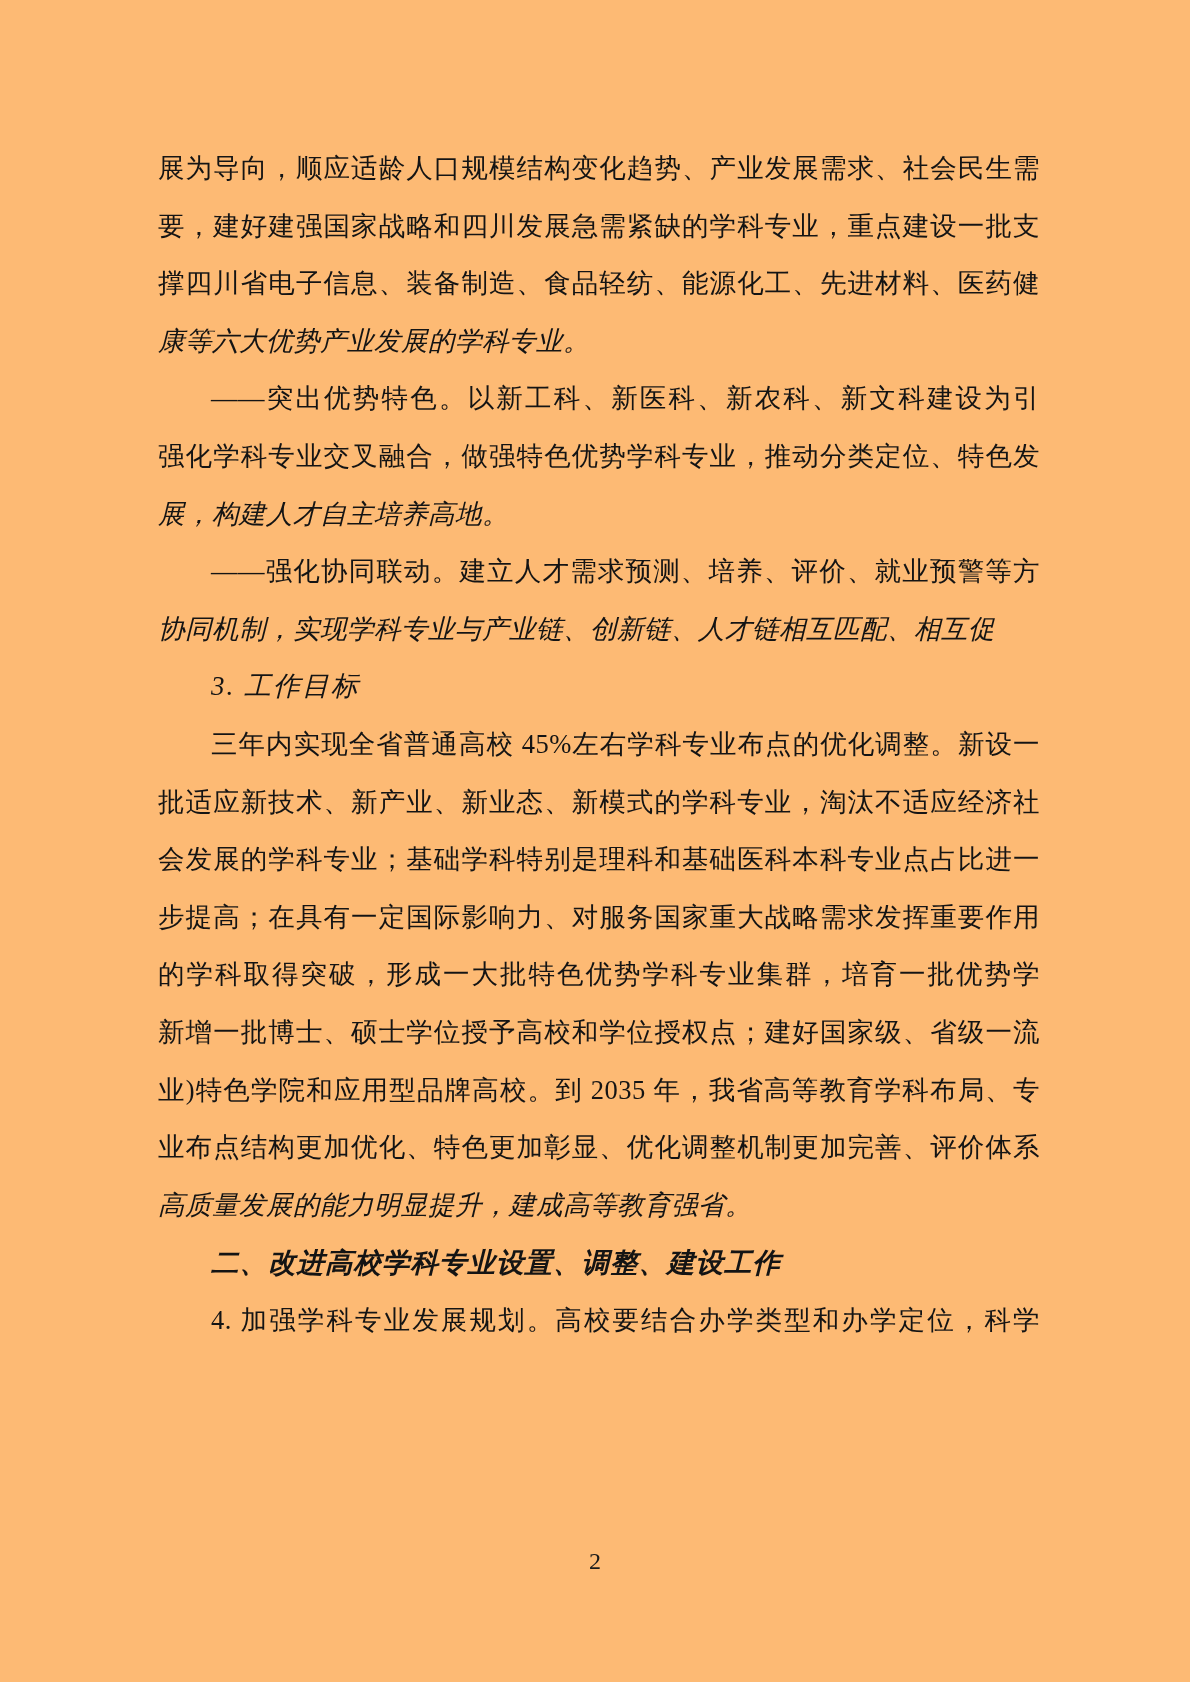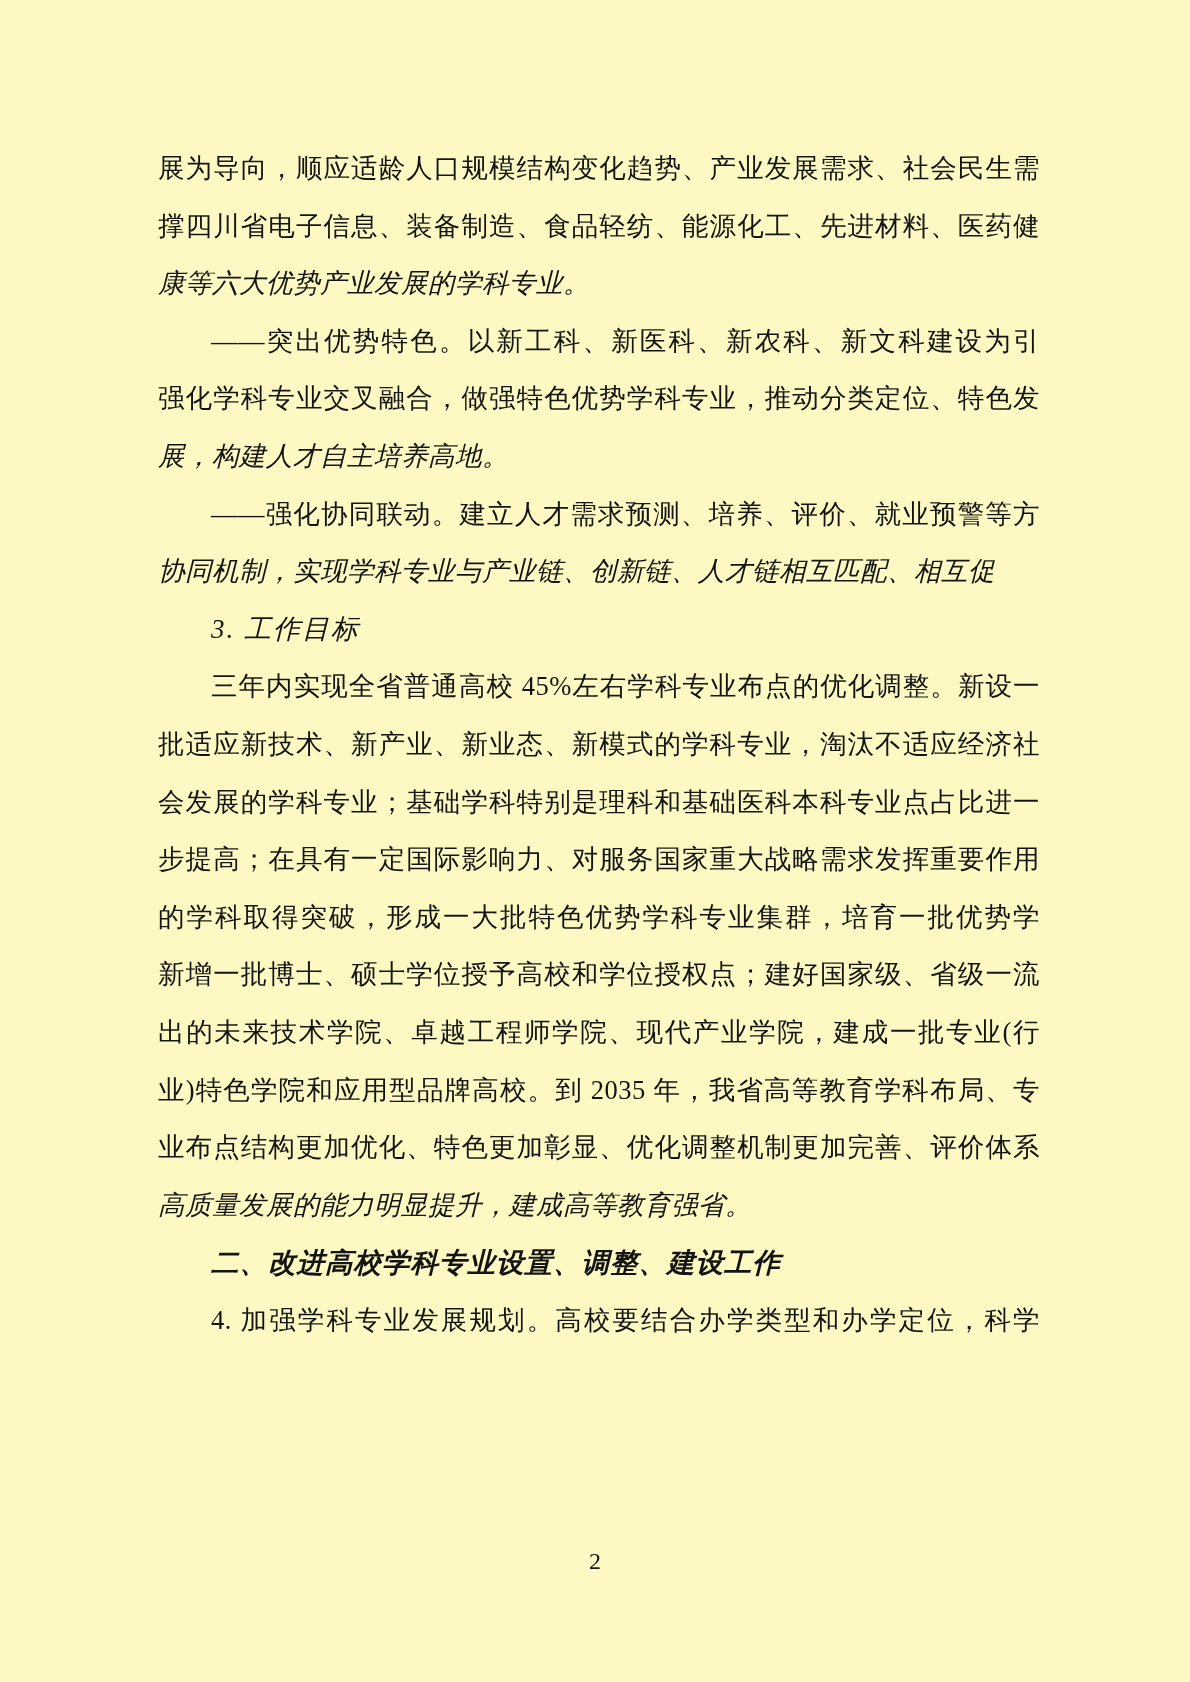--- a/index.html
+++ b/index.html
@@ -1,21 +1,21 @@
 <!DOCTYPE html>
 <html><head>
 <meta charset="utf-8">
 <style>
   html, body { margin: 0; padding: 0; }
   body { background: #ffffff; }
   .page {
     position: relative;
     width: 1190px;
     height: 1682px;
-    background: #fef9c3;
+    background: #fdba74;
     color: #141414;
     font-family: "Liberation Serif", "DejaVu Serif", serif;
     overflow: hidden;
   }
   .content {
     position: absolute;
     left: 158px;
     top: 140px;
     width: 882px;
   }
@@ -55,35 +55,35 @@
     font-size: 24px;
     color: #1a1a1a;
   }
 </style>
 </head>
 <body>
 
 <div class="page">
   <div class="content" id="doc-content">
       <div class="line">展为导向，顺应适龄人口规模结构变化趋势、产业发展需求、社会民生需</div>
+      <div class="line">要，建好建强国家战略和四川发展急需紧缺的学科专业，重点建设一批支</div>
       <div class="line">撑四川省电子信息、装备制造、食品轻纺、能源化工、先进材料、医药健</div>
       <div class="line final">康等六大优势产业发展的学科专业。</div>
       <div class="line indent">——突出优势特色。以新工科、新医科、新农科、新文科建设为引领，</div>
       <div class="line">强化学科专业交叉融合，做强特色优势学科专业，推动分类定位、特色发</div>
       <div class="line final">展，构建人才自主培养高地。</div>
       <div class="line indent">——强化协同联动。建立人才需求预测、培养、评价、就业预警等方面</div>
       <div class="line final">协同机制，实现学科专业与产业链、创新链、人才链相互匹配、相互促进。</div>
       <div class="line subheading final indent">3. 工作目标</div>
       <div class="line indent">三年内实现全省普通高校 45%左右学科专业布点的优化调整。新设一</div>
       <div class="line">批适应新技术、新产业、新业态、新模式的学科专业，淘汰不适应经济社</div>
       <div class="line">会发展的学科专业；基础学科特别是理科和基础医科本科专业点占比进一</div>
       <div class="line">步提高；在具有一定国际影响力、对服务国家重大战略需求发挥重要作用</div>
       <div class="line">的学科取得突破，形成一大批特色优势学科专业集群，培育一批优势学科；</div>
       <div class="line">新增一批博士、硕士学位授予高校和学位授权点；建好国家级、省级一流</div>
-      <div class="line">出的未来技术学院、卓越工程师学院、现代产业学院，建成一批专业(行</div>
       <div class="line">业)特色学院和应用型品牌高校。到 2035 年，我省高等教育学科布局、专</div>
       <div class="line">业布点结构更加优化、特色更加彰显、优化调整机制更加完善、评价体系</div>
       <div class="line final">高质量发展的能力明显提升，建成高等教育强省。</div>
       <div class="line heading final indent">二、改进高校学科专业设置、调整、建设工作</div>
       <div class="line indent">4. 加强学科专业发展规划。高校要结合办学类型和办学定位，科学</div>
     </div>
   <div class="page-number">2</div>
 </div>
 
 </body></html>

